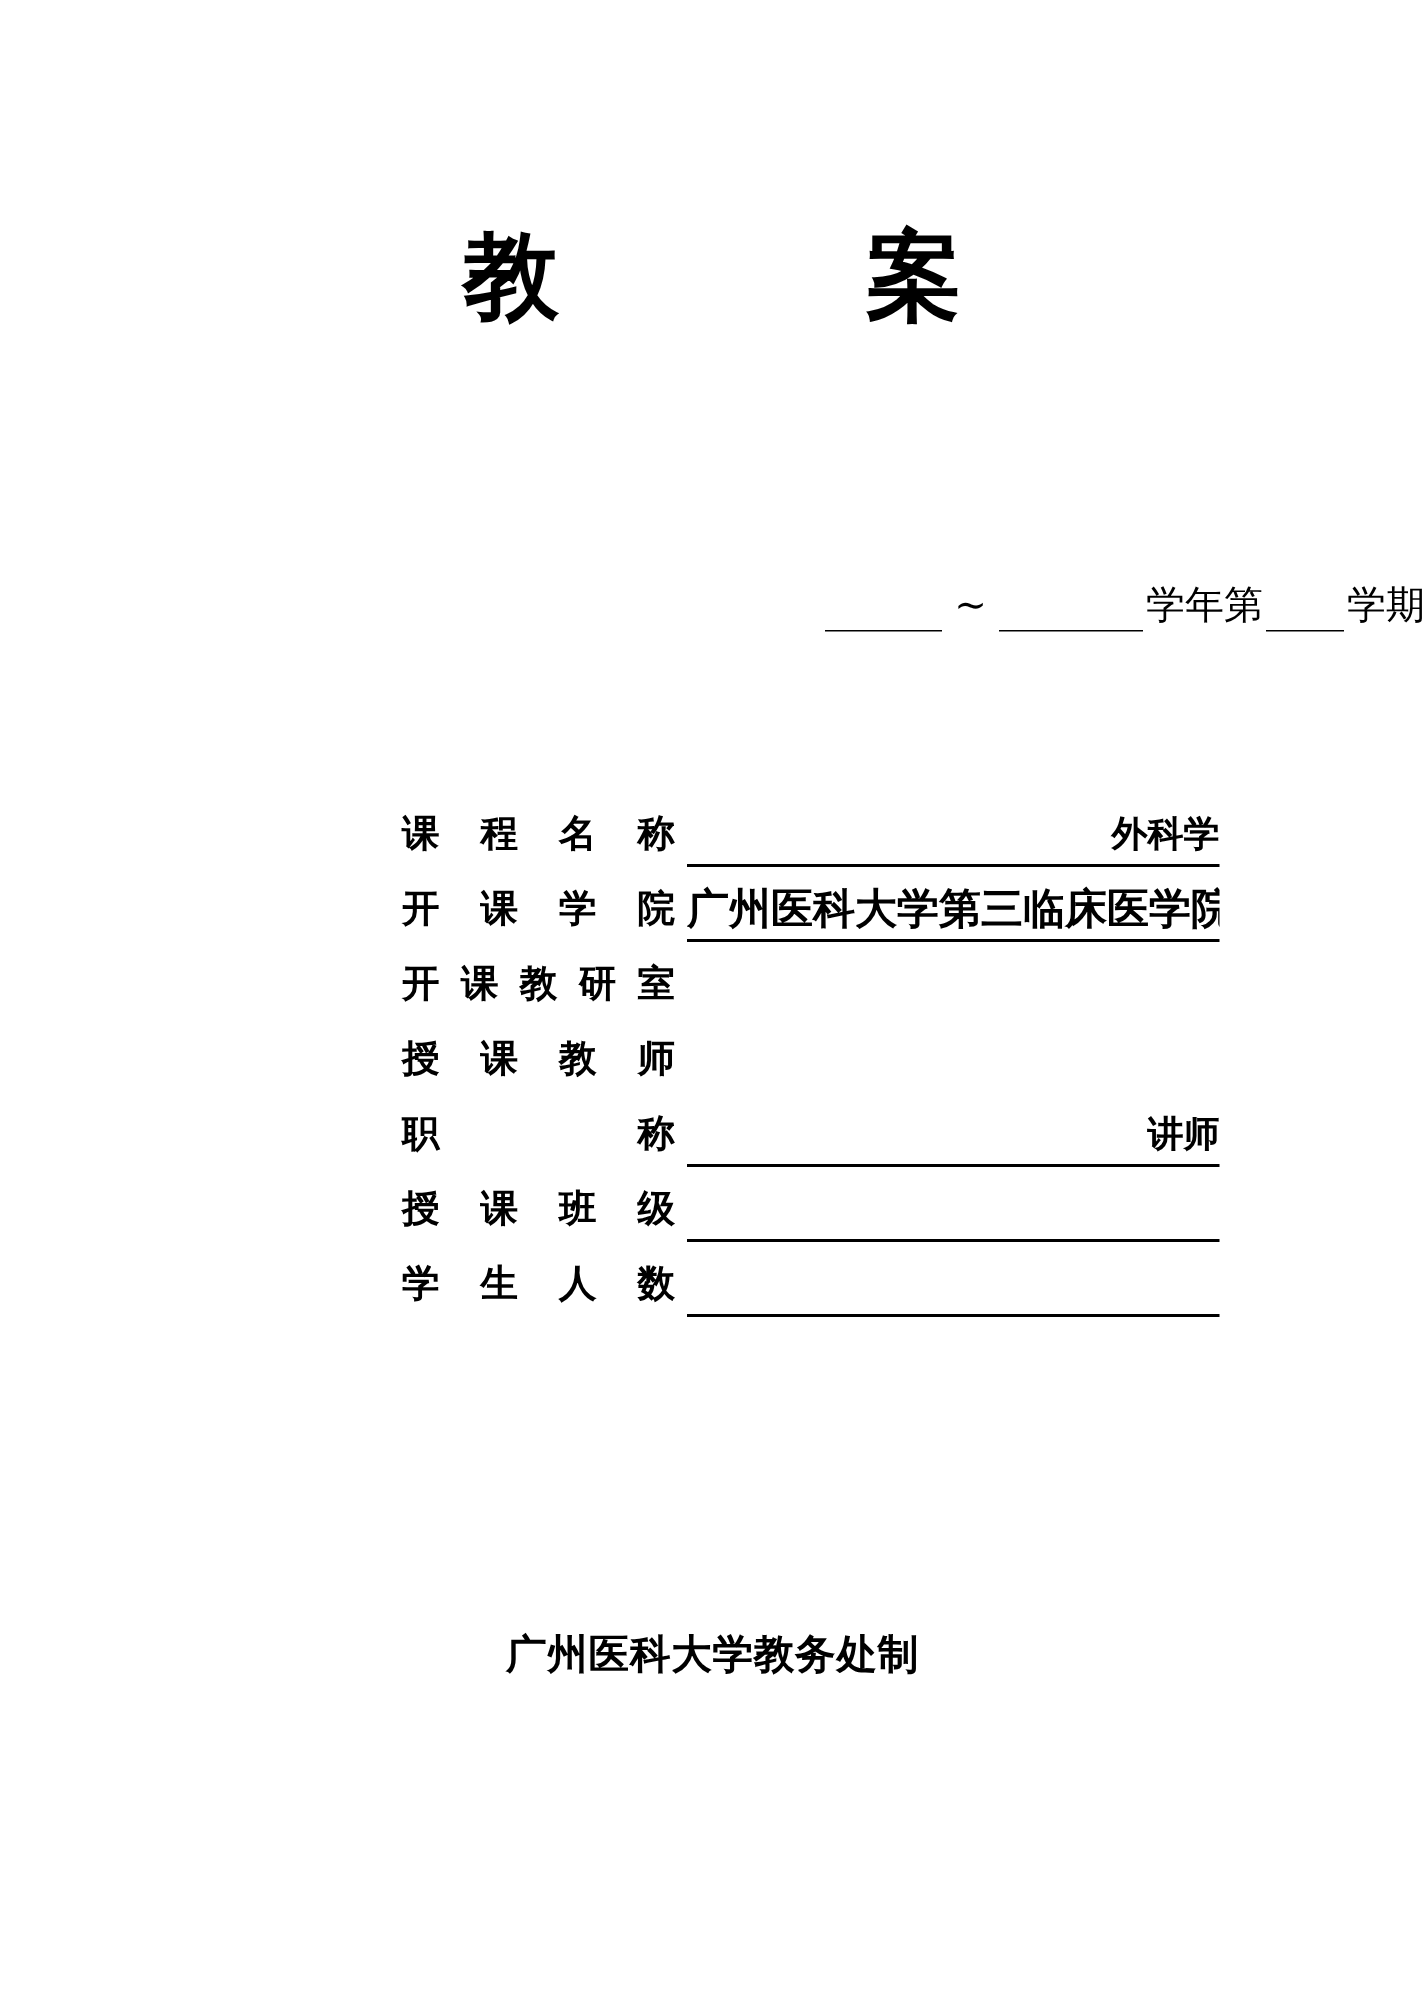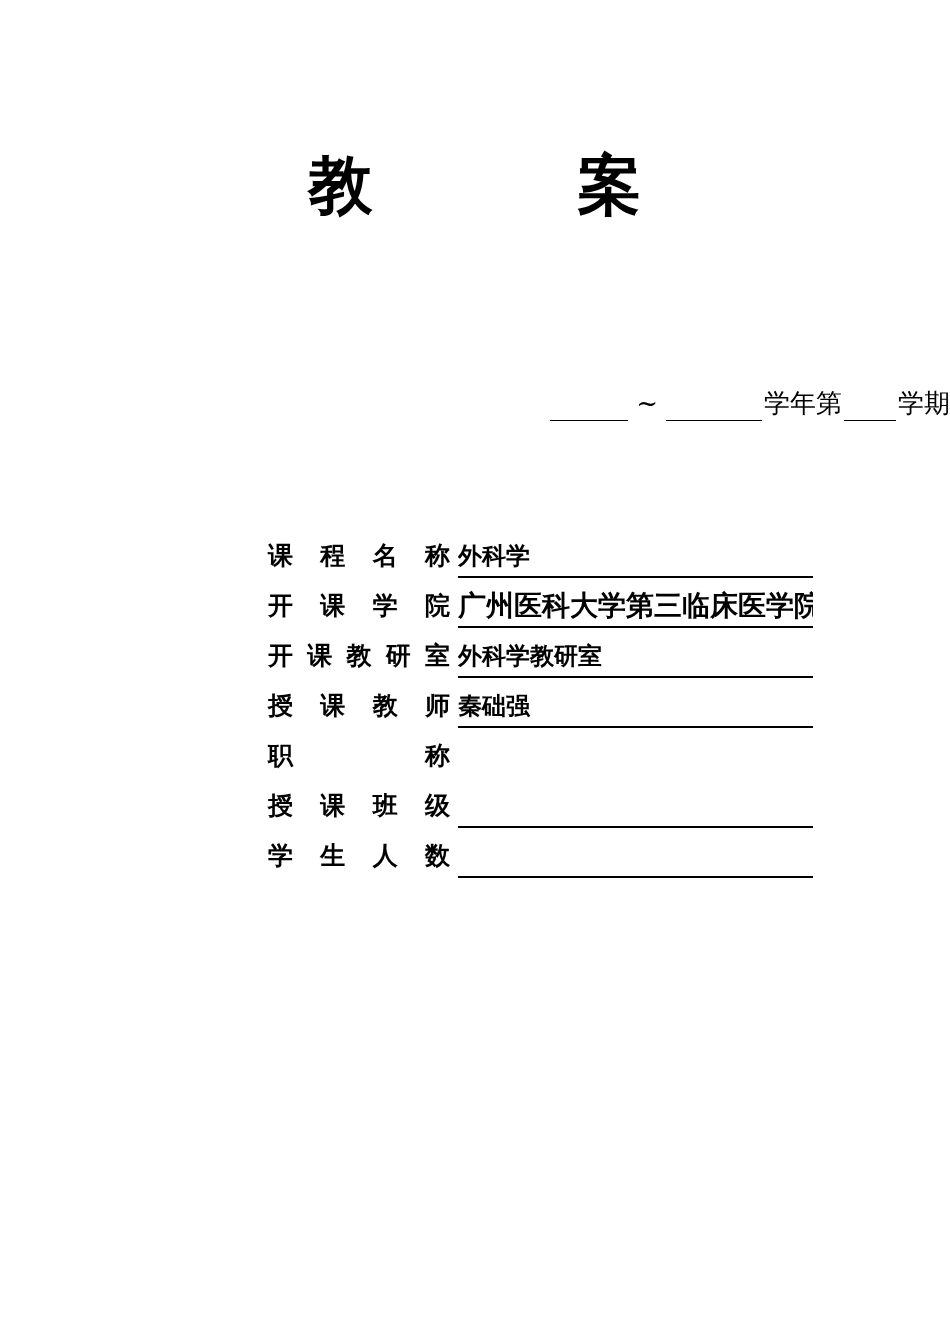--- a/index.html
+++ b/index.html
@@ -93,21 +93,21 @@
     padding-right: 8px;
   }
   .field-label span {
     display: inline-block;
   }
   .field-value {
     flex: 1 1 auto;
     border-bottom: 2px solid #000;
     height: 44px;
     box-sizing: border-box;
-    text-align: left;
+    text-align: right;
     font-size: 24px;
     font-weight: 700;
     font-family: "DejaVu Serif", "Liberation Serif", serif;
     line-height: 44px;
     white-space: nowrap;
     overflow: hidden;
   }
   .field-value.tight {
     font-size: 28px;
   }
@@ -159,40 +159,39 @@
     </div>
 
     <div class="field-row">
       <div class="field-label">
         <span>开</span>
         <span>课</span>
         <span>教</span>
         <span>研</span>
         <span>室</span>
       </div>
-      <div class="field-value">外科学教研室</div>
     </div>
 
     <div class="field-row">
       <div class="field-label">
         <span>授</span>
         <span>课</span>
         <span>教</span>
         <span>师</span>
       </div>
-      <div class="field-value">秦础强</div>
     </div>
 
     <div class="field-row">
       <div class="field-label">
         <span>职</span>
         <span></span>
         <span></span>
         <span>称</span>
       </div>
+      <div class="field-value">讲师</div>
     </div>
 
     <div class="field-row">
       <div class="field-label">
         <span>授</span>
         <span>课</span>
         <span>班</span>
         <span>级</span>
       </div>
       <div class="field-value"></div>
@@ -203,14 +202,15 @@
         <span>学</span>
         <span>生</span>
         <span>人</span>
         <span>数</span>
       </div>
       <div class="field-value"></div>
     </div>
 
   </div>
 
+  <div class="footer-org">广州医科大学教务处制</div>
 
 </div>
 
 </body></html>

